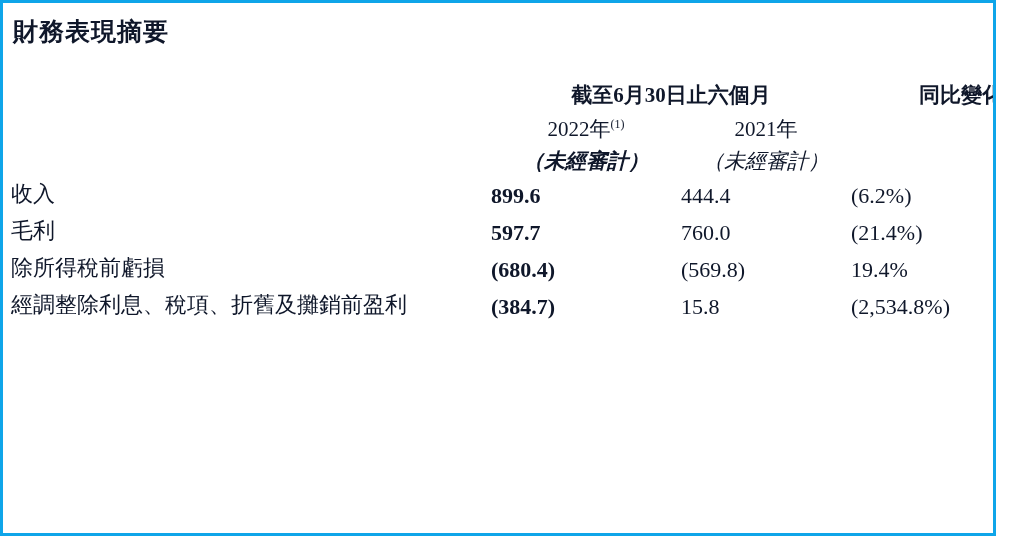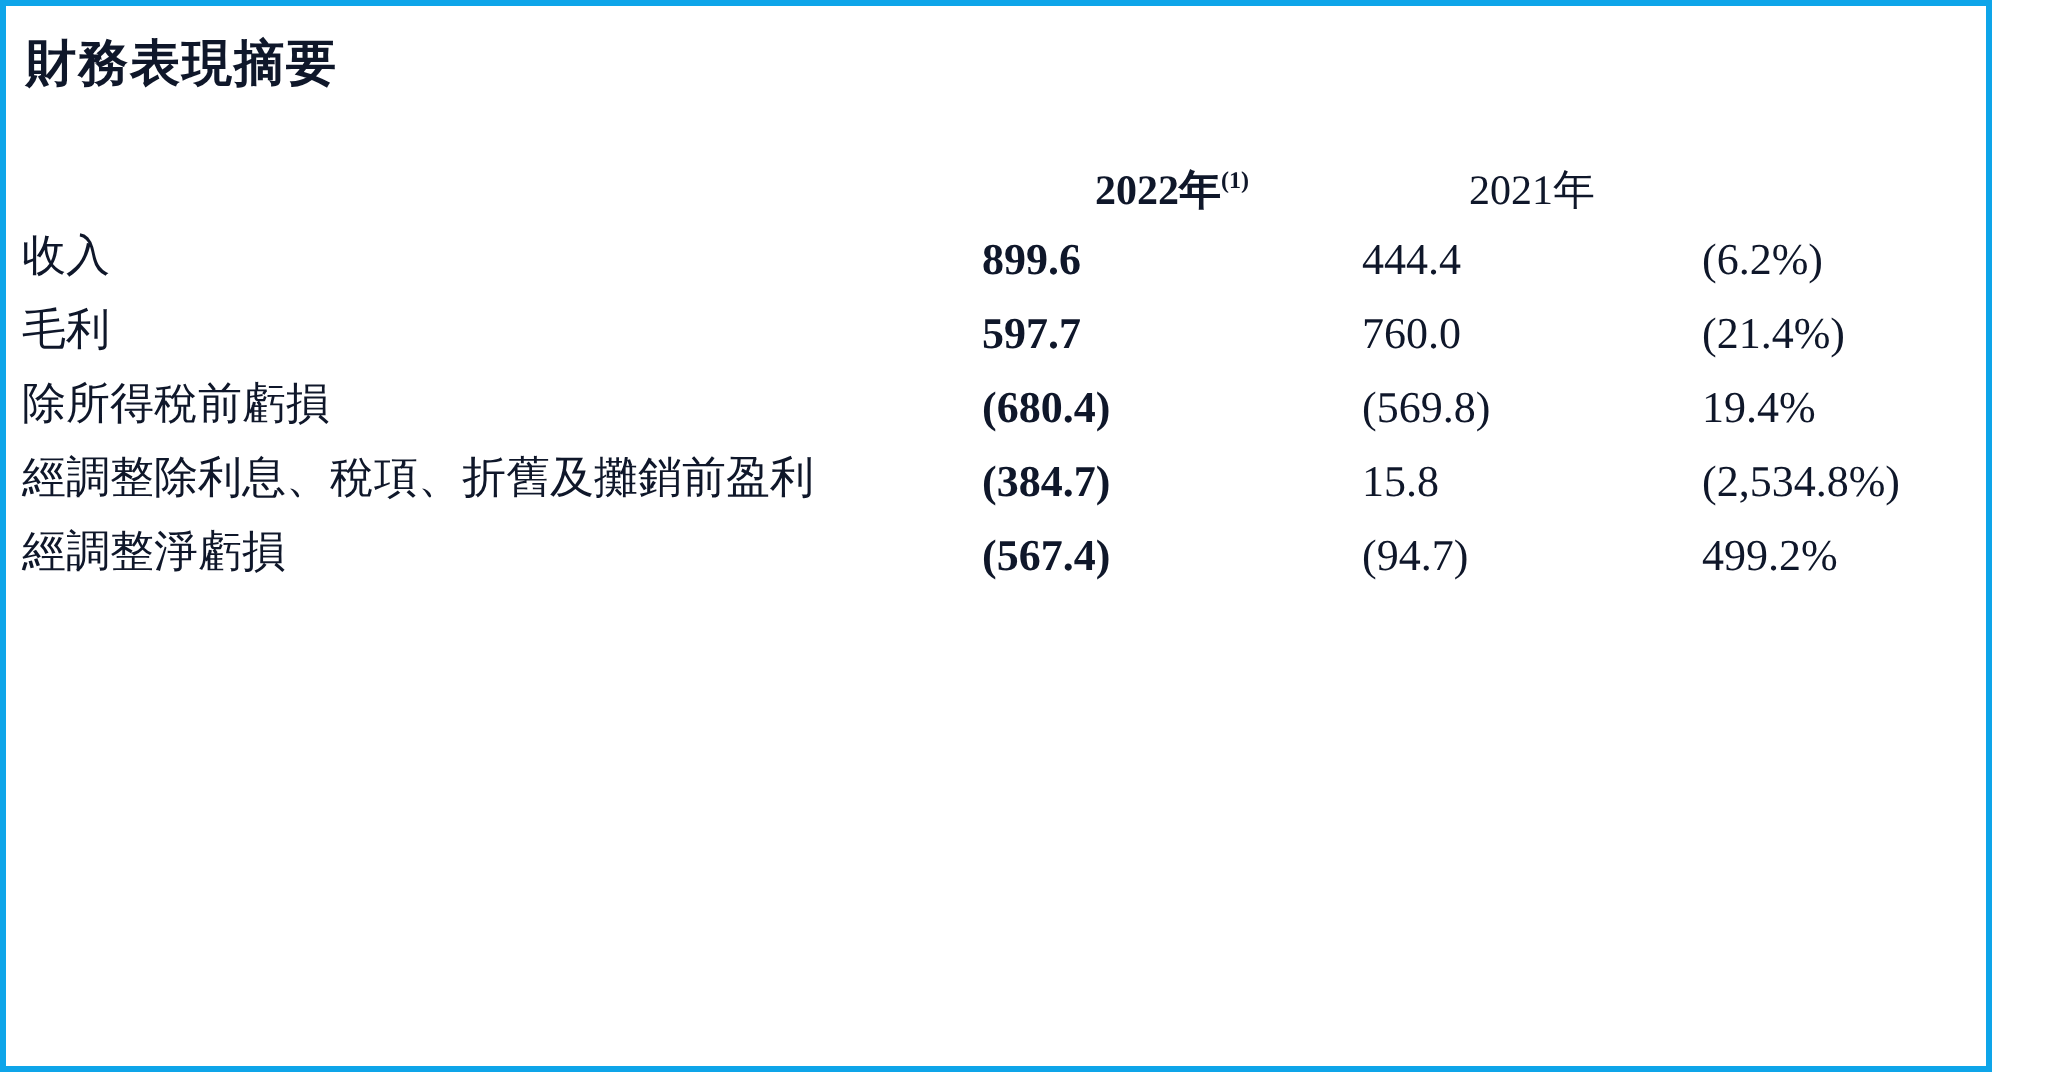--- a/index.html
+++ b/index.html
@@ -60,21 +60,21 @@
     font-weight: bold;
     font-size: 21px;
     padding-bottom: 6px;
     padding-right: 8px;
   }
   .yr {
     text-align: center;
     font-size: 21px;
     padding-bottom: 4px;
   }
-  .yr.bold { font-weight: bold; }
+  .yr.bold { font-weight: normal; }
   sup { font-size: 12px; vertical-align: super; }
   .unaudited {
     text-align: center;
     font-style: italic;
     font-size: 21px;
     padding-bottom: 4px;
   }
   .unaudited.bold { font-weight: bold; }
   .currency-note {
     text-align: center;
@@ -99,22 +99,33 @@
     <table>
       <colgroup>
         <col class="col-label">
         <col class="col-a">
         <col class="col-b">
         <col class="col-c">
       </colgroup>
       <thead>
         <tr>
           <td></td>
+          <td class="hdr-span" colspan="2">截至6月30日止六個月</td>
+          <td class="hdr-change">同比變化</td>
+        </tr>
+        <tr>
+          <td></td>
           <td class="yr bold"><span>2022年</span><sup>(1)</sup></td>
           <td class="yr">2021年</td>
+          <td></td>
+        </tr>
+        <tr>
+          <td></td>
+          <td class="unaudited bold">（未經審計）</td>
+          <td class="unaudited">（未經審計）</td>
           <td></td>
         </tr>
       </thead>
       <tbody>
         <tr>
           <td class="row-label">收入</td>
           <td class="num bold">899.6</td>
           <td class="num">444.4</td>
           <td class="num">(6.2%)</td>
         </tr>
@@ -129,23 +140,17 @@
           <td class="num bold">(680.4)</td>
           <td class="num">(569.8)</td>
           <td class="num">19.4%</td>
         </tr>
         <tr>
           <td class="row-label">經調整除利息、稅項、折舊及攤銷前盈利</td>
           <td class="num bold">(384.7)</td>
           <td class="num">15.8</td>
           <td class="num">(2,534.8%)</td>
         </tr>
-        <tr>
-          <td class="row-label">經調整淨虧損</td>
-          <td class="num bold">(567.4)</td>
-          <td class="num">(94.7)</td>
-          <td class="num">499.2%</td>
-        </tr>
       </tbody>
     </table>
   </div>
 
 </div>
 
 </body></html>

